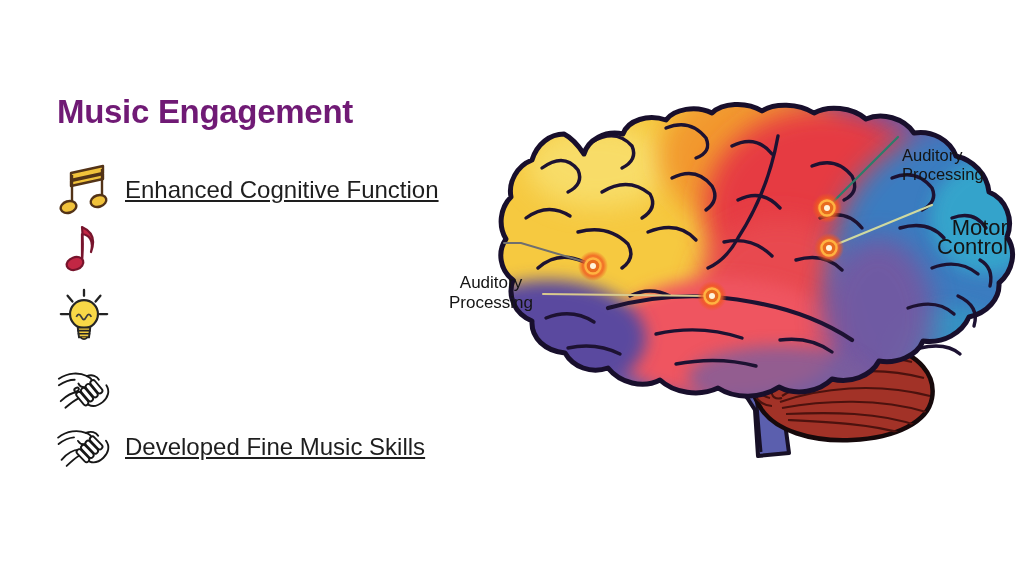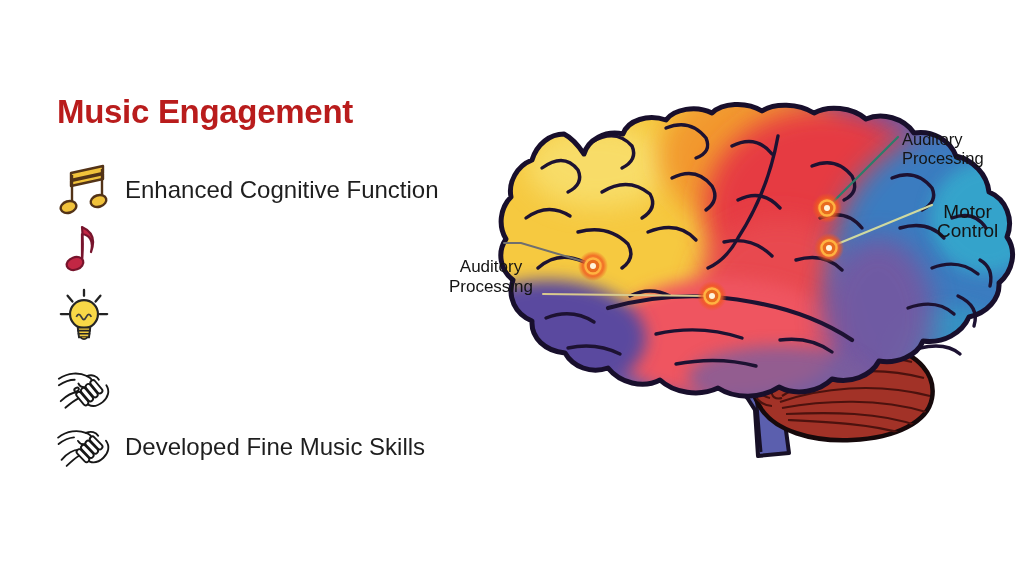--- a/index.html
+++ b/index.html
@@ -4,40 +4,41 @@
 <style>
   html,body{margin:0;padding:0;}
   body{
     width:1024px;height:576px;position:relative;overflow:hidden;
     background:#ffffff;
     font-family:"Liberation Sans","DejaVu Sans",sans-serif;
     -webkit-font-smoothing:antialiased;
   }
   .page-title{
     position:absolute;left:57px;top:93px;margin:0;
-    font-size:33px;font-weight:700;letter-spacing:-.3px;color:#b91c1c;
+    font-size:33px;font-weight:700;letter-spacing:-.3px;color:#701a75;
   }
   .benefit{
     position:absolute;left:57px;display:flex;align-items:center;gap:14px;
   }
   .benefit .icon-box{
     width:54px;height:54px;display:flex;align-items:center;justify-content:center;flex:0 0 54px;
   }
   .benefit .benefit-label{
-    font-size:24px;color:#1e1e1e;line-height:28px;white-space:pre-line;
+    font-size:24px;color:#1e1e1e;line-height:28px;white-space:pre-line;text-decoration:underline;
   }
   #b1{top:163px;} #b2{top:219px;} #b3{top:289px;} #b4{top:363px;} #b5{top:420px;}
   .brain-wrap{position:absolute;left:480px;top:100px;width:545px;height:400px;}
   .brain-label{
     position:absolute;font-size:17px;line-height:20px;color:#141414;
     white-space:pre-line;
+    margin-top:16px;
   }
   #lbl-aud-left{left:441px;top:257px;width:100px;text-align:center;}
   #lbl-aud-right{left:902px;top:130px;text-align:left;font-size:16.5px;line-height:19px;}
-  #lbl-motor{left:937px;top:202px;text-align:center;font-size:19px;line-height:19px;}
+  #lbl-motor{left:937px;top:202px;text-align:right;font-size:22px;line-height:19px;}
 </style>
 </head>
 <body>
 
 <h1 class="page-title">Music Engagement</h1>
 
 <div class="benefit" id="b1">
   <span class="icon-box">
     <svg width="50" height="52" viewBox="0 0 50 52">
       <g stroke="#533317" stroke-width="2.4" fill="#f1c23b" stroke-linejoin="round">

